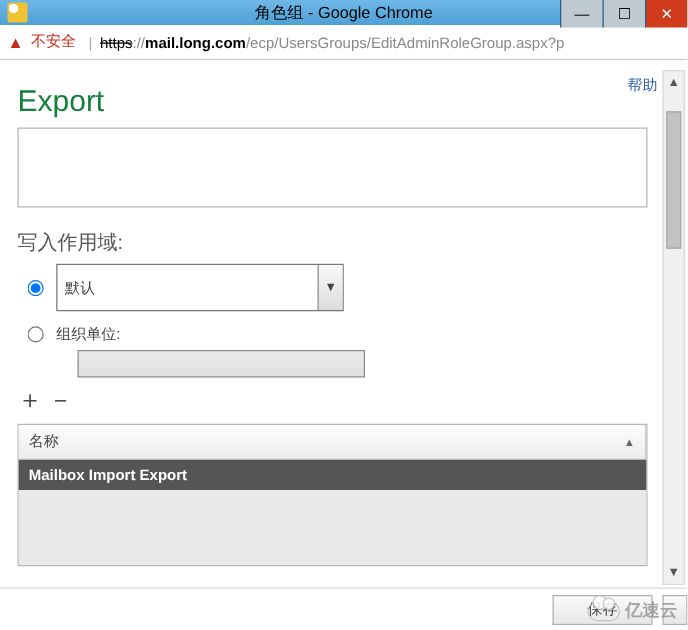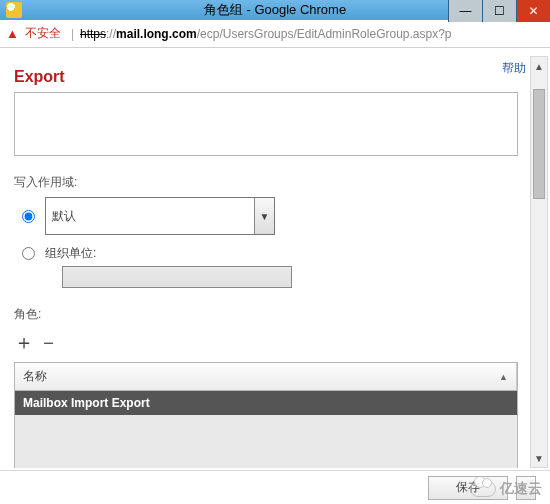--- a/index.html
+++ b/index.html
@@ -24,42 +24,42 @@
 
   .help { position:absolute; right:24px; top:60px; font-size:12px; color:#2a5db0; }
 
   .content { position:absolute; top:56px; left:8px; right:26px; bottom:36px; overflow:hidden; }
   .scrollbar { position:absolute; right:2px; top:56px; bottom:36px; width:18px; background:#f0f0f0; border:1px solid #d9d9d9;}
   .scrollbar .arrow { height:18px; display:flex; align-items:center; justify-content:center; font-size:10px; color:#555;}
   .scrollbar .track { position:absolute; top:18px; bottom:18px; left:0; right:0;}
   .scrollbar .thumb { position:absolute; top:14px; left:2px; right:2px; height:110px; background:#c2c2c2; border:1px solid #a8a8a8;}
   .scrollbar .arrow.bottom { position:absolute; bottom:0; left:0; right:0;}
 
-  .page-title { font-size:16px; color:#b91c1c; margin:12px 0 6px 6px; font-weight:700;}
+  .page-title { font-size:24px; color:#15803d; margin:12px 0 6px 6px; font-weight:400;}
   .bigbox { margin:0 6px; border:1px solid #b5b5b5; height:64px; background:#fff;}
-  .label { font-size:12px; color:#555; margin:18px 0 6px 6px;}
+  .label { font-size:16px; color:#555; margin:18px 0 6px 6px;}
   .radio-row { display:flex; align-items:center; margin:4px 0 4px 14px; font-size:12px; color:#444;}
   .radio-row input[type=radio]{ margin-right:10px; }
   .combo { display:inline-flex; align-items:center; height:38px; border:1px solid #777; width:230px; background:#fff; }
   .combo span { flex:1; padding:0 6px; font-size:12px;}
   .combo .btn { width:20px; height:100%; border-left:1px solid #888; display:flex; align-items:center; justify-content:center; font-size:10px; background:linear-gradient(#f8f8f8,#ddd);}
   .textinput { width:230px; height:22px; border:1px solid #888; background:linear-gradient(#e9e9e9,#e1e1e1); margin-left:24px;}
   .subrow { margin-left:30px; font-size:12px; color:#555;}
   .pm-row { margin:4px 0 6px 6px;}
   .pm { display:inline-block; font-size:20px; color:#444; width:20px; text-align:center; cursor:pointer;}
 
   .grid { margin:0 6px; border:1px solid #b5b5b5; background:#fff;}
   .grid .hdr { display:flex; background:linear-gradient(#fdfdfd,#ececec); border-bottom:1px solid #b5b5b5; font-size:12px; color:#444;}
   .grid .hdr .col { padding:5px 8px; border-right:1px solid #c8c8c8; display:flex; justify-content:space-between; align-items:center;}
   .grid .hdr .col .sort { font-size:9px; color:#666;}
   .grid .row { background:#555; color:#fff; font-size:12px; font-weight:bold; padding:5px 8px; display:flex;}
   .grid .body { height:60px; background:#e9e9e9;}
   .roles .hdr .col { flex:1;}
 
-  .footer { position:absolute; left:0; right:0; bottom:0; height:34px; border-top:1px solid #d9d9d9; display:flex; align-items:center; justify-content:flex-end; padding-right:14px; background:#fff;}
+  .footer { position:absolute; left:0; right:0; bottom:0; height:34px; border-top:1px solid #d9d9d9; display:flex; align-items:center; justify-content:flex-end; background:#fff;}
   .footer .btn { height:24px; min-width:80px; border:1px solid #b0b0b0; background:linear-gradient(#fafafa,#e7e7e7); font-size:12px; color:#444; margin-left:8px; display:flex; align-items:center; justify-content:center;}
   .footer .btn.cut { min-width:20px; width:20px; }
 
   .watermark { position:absolute; right:8px; bottom:6px; display:flex; align-items:center; opacity:.85;}
   .watermark .cloud { width:26px; height:16px; border:1.5px solid #bbb; border-radius:10px; position:relative; margin-right:4px;}
   .watermark .cloud::before{content:"";position:absolute;width:10px;height:10px;border:1.5px solid #bbb;border-radius:50%;top:-6px;left:3px;background:#fff;}
   .watermark .cloud::after{content:"";position:absolute;width:8px;height:8px;border:1.5px solid #bbb;border-radius:50%;top:-4px;right:3px;background:#fff;}
   .watermark span { font-size:14px; color:#999; font-weight:bold;}
 </style>
 </head>
@@ -100,21 +100,20 @@
     </div>
   </div>
   <div class="subrow" style="margin-top:10px;">
     <div class="radio-row" style="margin-left:-16px;">
       <input type="radio" style="">
       <span>组织单位:</span>
     </div>
     <div class="textinput"></div>
   </div>
 
-  <div class="label">角色:</div>
   <div class="pm-row">
     <span class="pm">＋</span>
     <span class="pm">－</span>
   </div>
   <div class="grid roles">
     <div class="hdr">
       <div class="col">
         <span>名称</span>
         <span class="sort">▲</span>
       </div>

